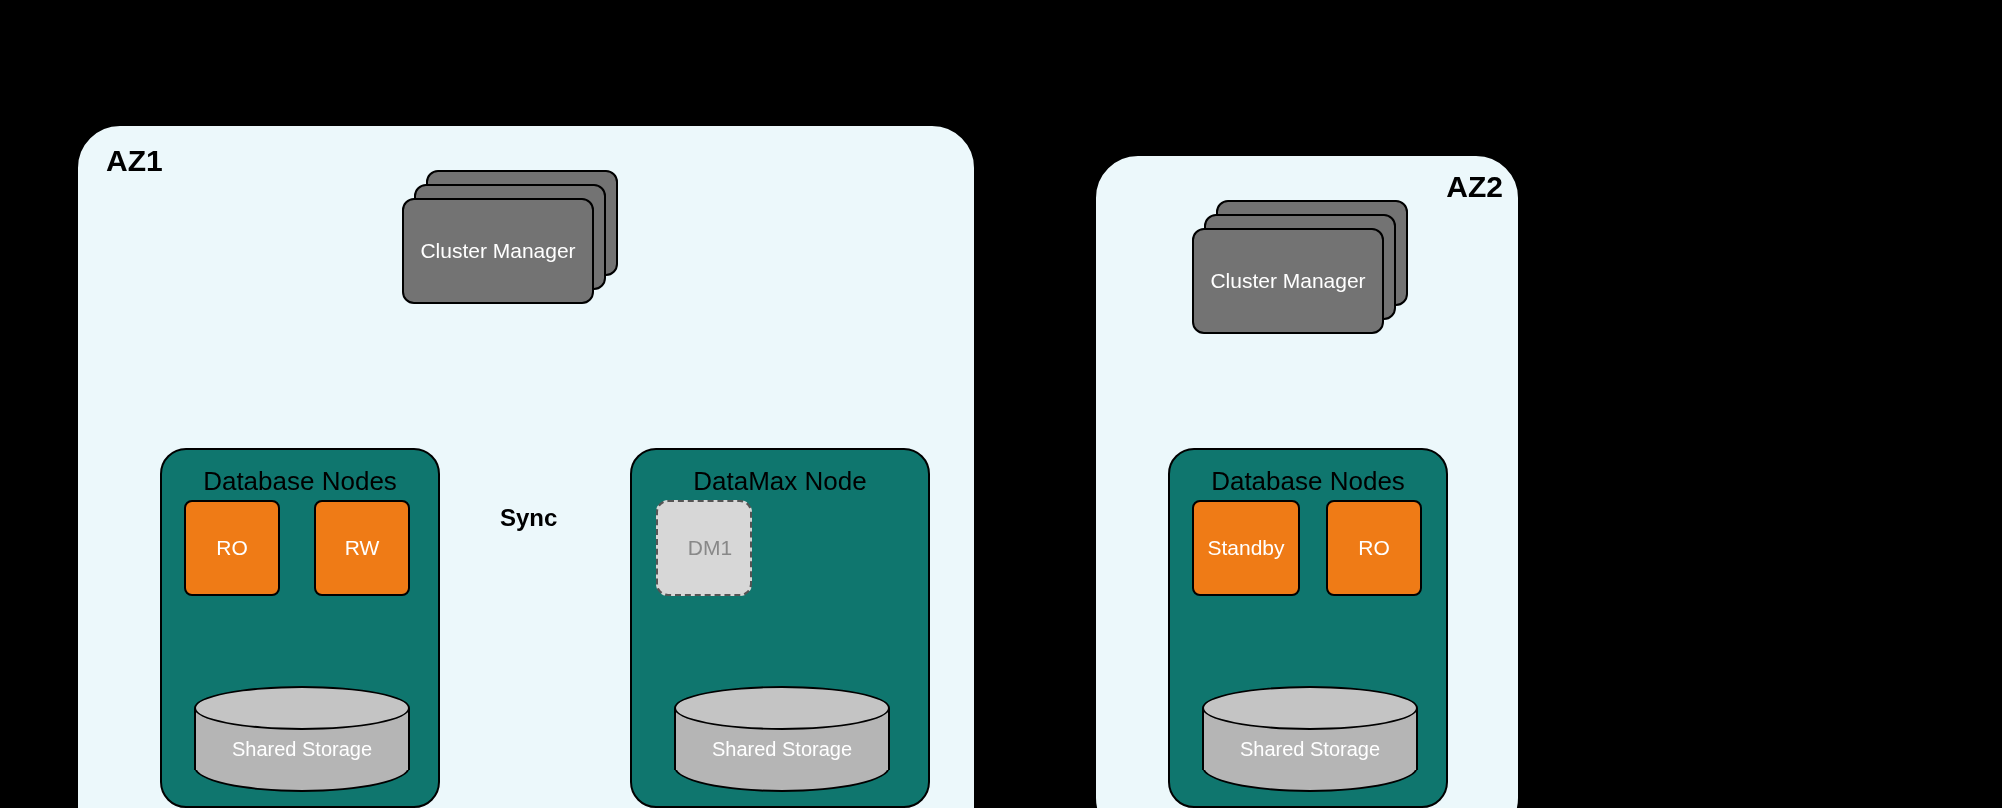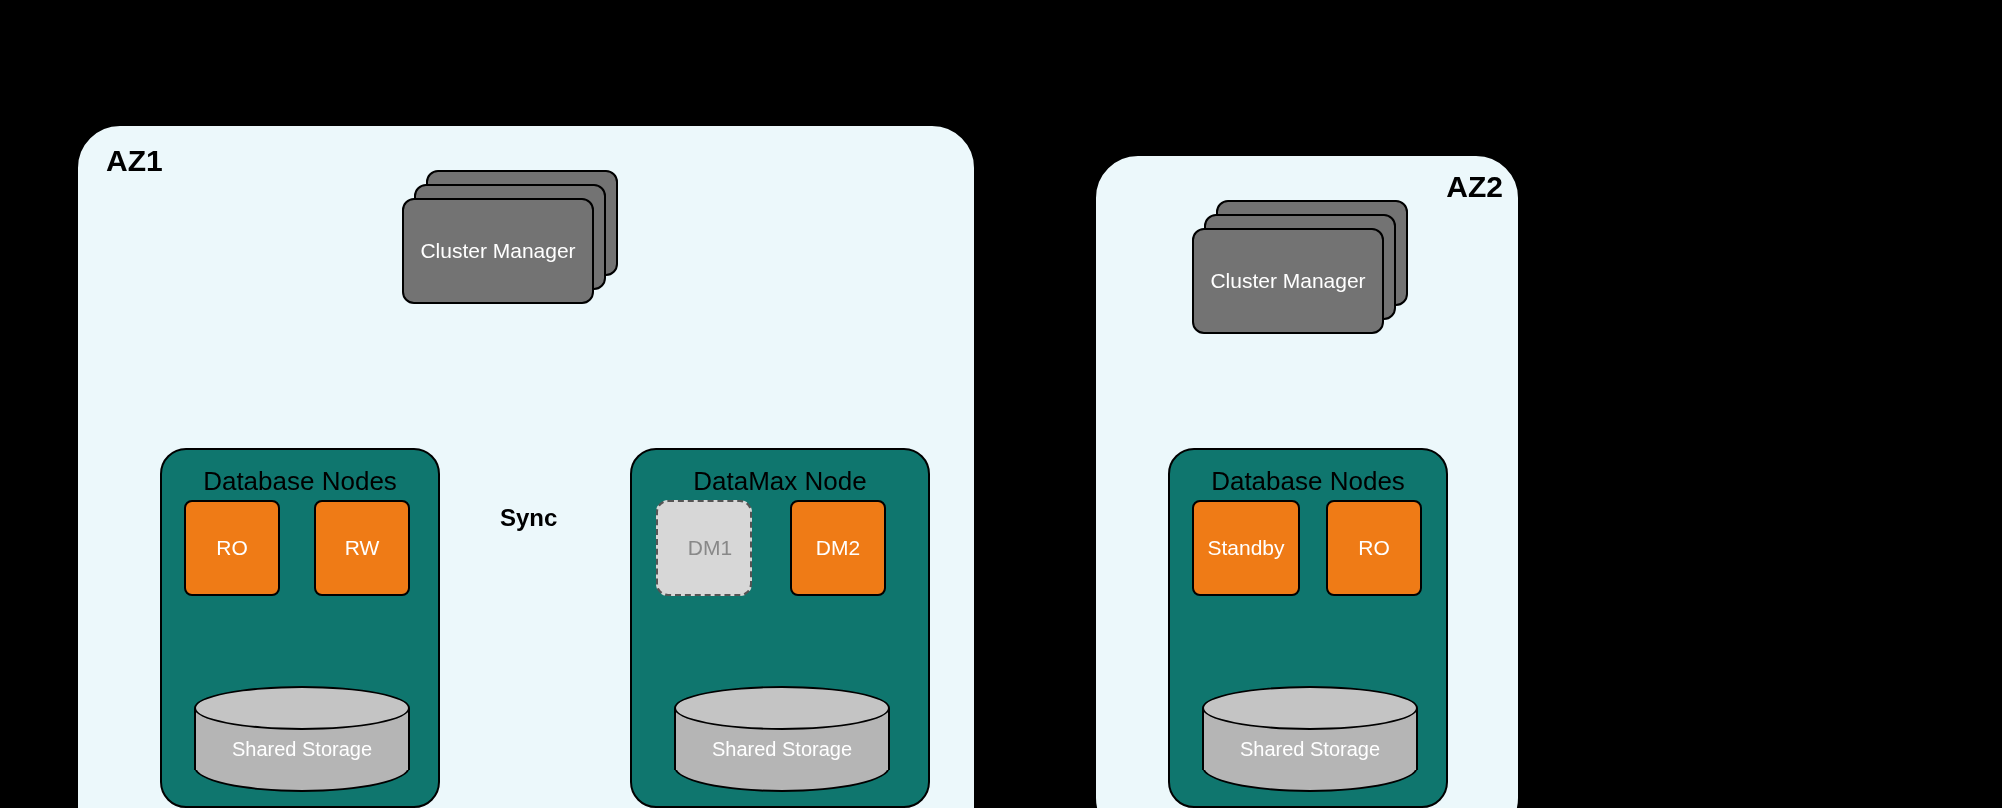--- a/index.html
+++ b/index.html
@@ -204,23 +204,20 @@
     <div class="cyl-wrap" style="left:42px; top:236px;">
       <div class="cyl-ellipse-bottom"></div>
       <div class="cyl-body"></div>
       <div class="cyl-ellipse-top"></div>
       <div class="cyl-label">Shared Storage</div>
     </div>
   </div>
   <div class="ghost" style="left:636px; top:394px;padding-left:12px;">
     <span>DM1</span>
   </div>
-  <div class="node" style="left:770px; top:394px;">
-    <span>DM2</span>
-  </div>
 
   <div class="edge-label" style="left:480px; top:398px;">Sync</div>
 
   <div id="az2" class="az">
     <div class="az-title">AZ2</div>
   </div>
 
   <div class="cm-stack" style="left:1172px; top:94px;">
     <div class="cm-card" style="left:24px; top:0;"></div>
     <div class="cm-card" style="left:12px; top:14px;"></div>

